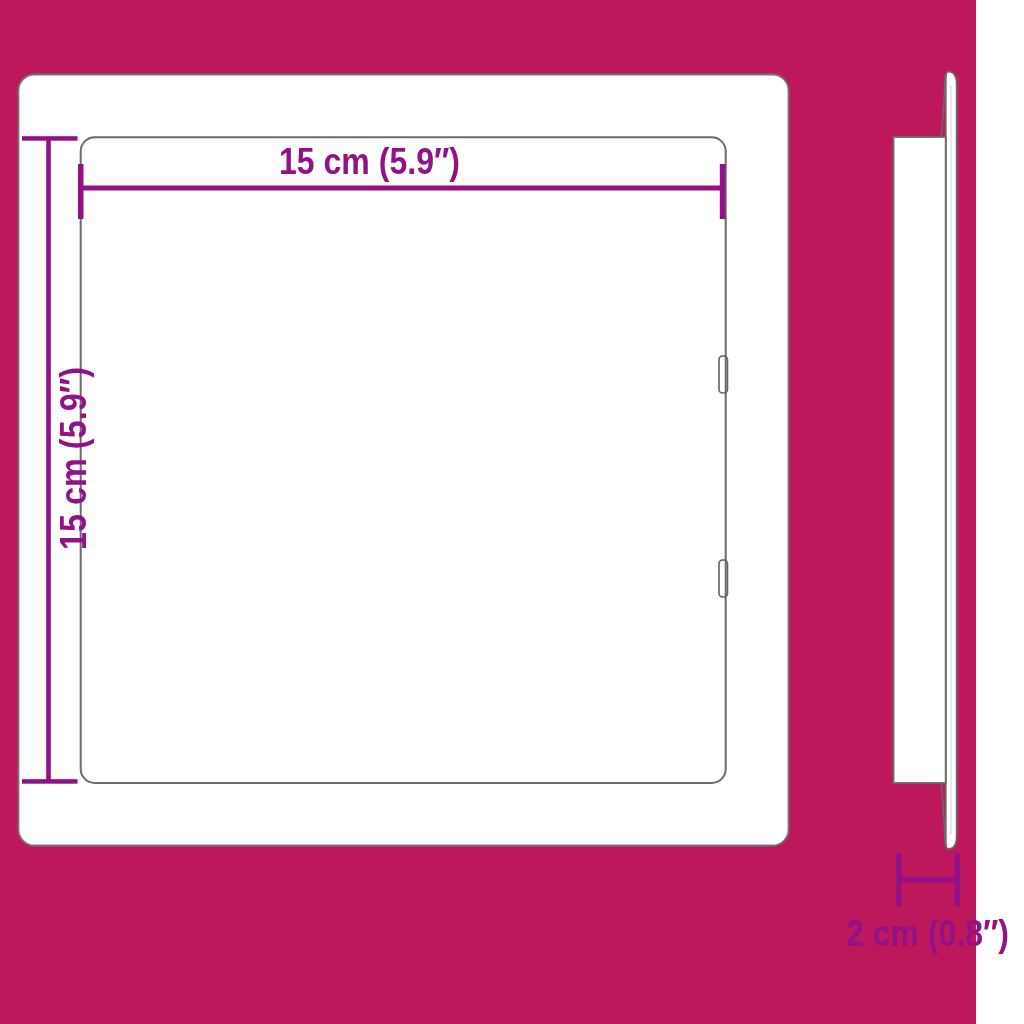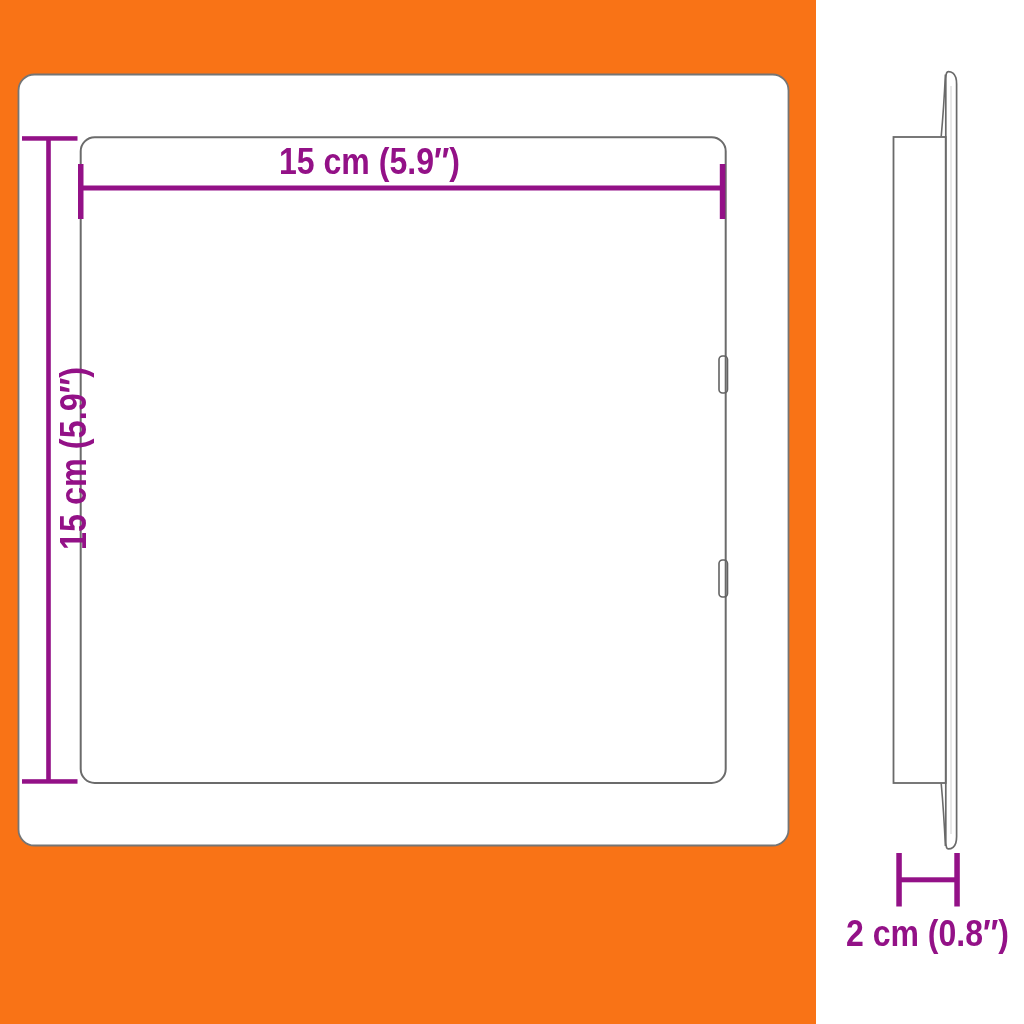--- a/index.html
+++ b/index.html
@@ -1,16 +1,16 @@
 <!DOCTYPE html>
 <html><head>
 <meta charset="utf-8">
 <style>
   html,body{margin:0;padding:0;background:#ffffff;}
-  .canvas{width:816px;height:1024px;position:relative;background:#f97316;}
+  .canvas{width:976px;height:1024px;position:relative;background:#be185d;}
   svg{display:block;}
   text{font-family:"Liberation Sans",sans-serif;font-weight:bold;fill:#931187;}
 </style>
 </head>
 <body>
 <div class="canvas">
 <svg width="1024" height="1024" viewBox="0 0 1024 1024">
 
   <rect x="18.5" y="74.5" width="770" height="771" rx="16" fill="#ffffff" stroke="#757575" stroke-width="1.8"></rect>
 

